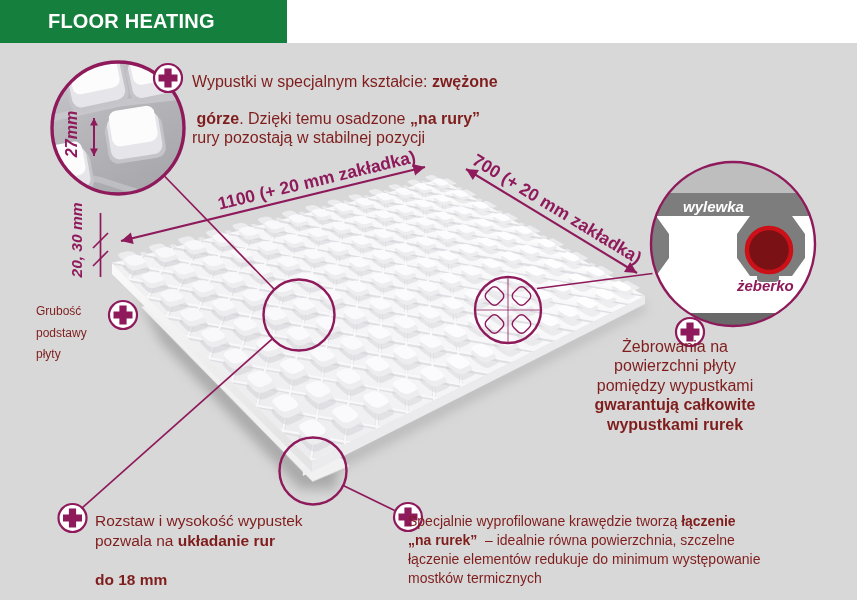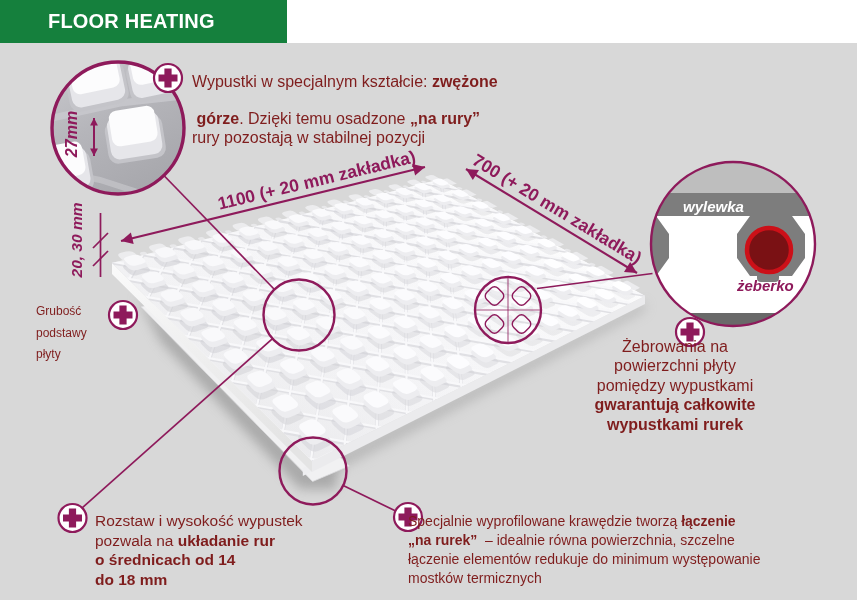--- a/index.html
+++ b/index.html
@@ -678,13 +678,13 @@
       <circle cx="408" cy="517" r="14" fill="#fff" stroke="#8e1a5b" stroke-width="2.2"></circle>
       <path d="M398.5,513.4 H404.4 V507.5 H411.6 V513.4 H417.5 V520.6 H411.6 V526.5 H404.4 V520.6 H398.5 Z" fill="#8e1a5b"></path>
     </g>
 </svg>
 <div class="txt" style="left:192px;top:73px;width:390px;font-size:16px;line-height:18.7px">Wypustki w specjalnym kształcie: <b>zwężone</b><br>
 <br>
 &nbsp;<b>górze</b>. Dzięki temu osadzone <b>„na rury”</b><br>
 rury pozostają w stabilnej pozycji</div>
 <div class="txt" style="left:36px;top:301px;width:110px;font-size:12px;line-height:21.5px">Grubość<br>podstawy<br>płyty</div>
 <div class="txt" style="left:540px;top:337px;width:270px;text-align:center;font-size:16px;line-height:19.4px">Żebrowania na<br>powierzchni płyty<br>pomiędzy wypustkami<br><b>gwarantują całkowite</b><br><b>wypustkami rurek</b><br></div>
-<div class="txt" style="left:95px;top:511px;width:230px">Rozstaw i wysokość wypustek<br>pozwala na <b>układanie rur</b><br><b>o średnicach od 14</b><br><b>do 18 mm</b></div>
+<div class="txt" style="left:95px;top:511px;width:230px">Rozstaw i wysokość wypustek<br>pozwala na <b>układanie rur</b><br><br><b>do 18 mm</b></div>
 <div class="txt" style="left:408px;top:512px;width:400px;font-size:14px;line-height:19px">Specjalnie wyprofilowane krawędzie tworzą <b>łączenie</b><br><b>„na rurek”</b>&nbsp; – idealnie równa powierzchnia, szczelne<br>łączenie elementów redukuje do minimum występowanie<br>mostków termicznych</div>
 </body></html>

